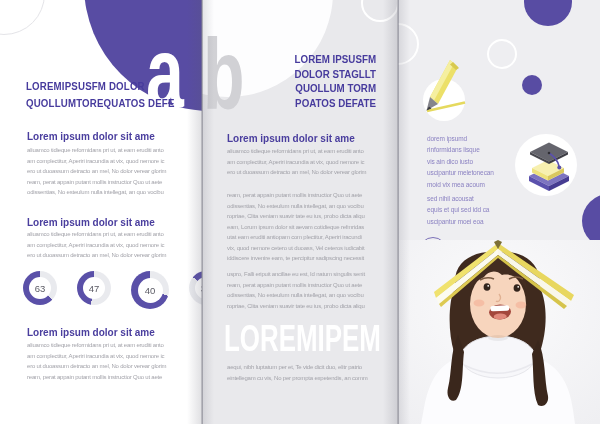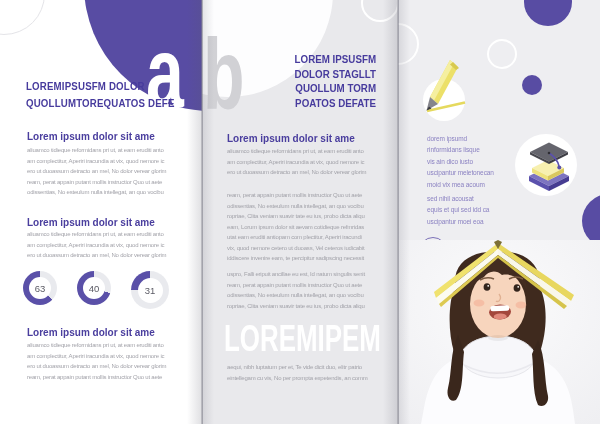--- a/index.html
+++ b/index.html
@@ -77,20 +77,23 @@
 odissentias, No esteulum nulla intellegat, an quo vocibu</div>
 
     <div class="sec-head" style="left:27px;top:217px;">Lorem ipsum dolor sit ame</div>
     <div class="body-txt" style="left:27px;top:229px;">aliuamco tidieque reformidans pri ut, at eam eruditi anto
 am complectitur, Aperiri iracundia at vix, quod nemore ic
 ero ut duoassum detracto an mel, No dolor verear glorim</div>
 
     <div class="donut-row">
       <div class="donut" style="--p: 37%;">
           <span class="donut-num">63</span>
+        </div>
+      <div class="donut" style="--p: 53%;">
+          <span class="donut-num">47</span>
         </div>
       <div class="donut" style="--p: 30%;">
           <span class="donut-num">40</span>
         </div>
       <div class="donut" style="--p: 75%;">
           <span class="donut-num">31</span>
         </div>
     </div>
 
     <div class="sec-head" style="left:27px;top:327px;">Lorem ipsum dolor sit ame</div>

